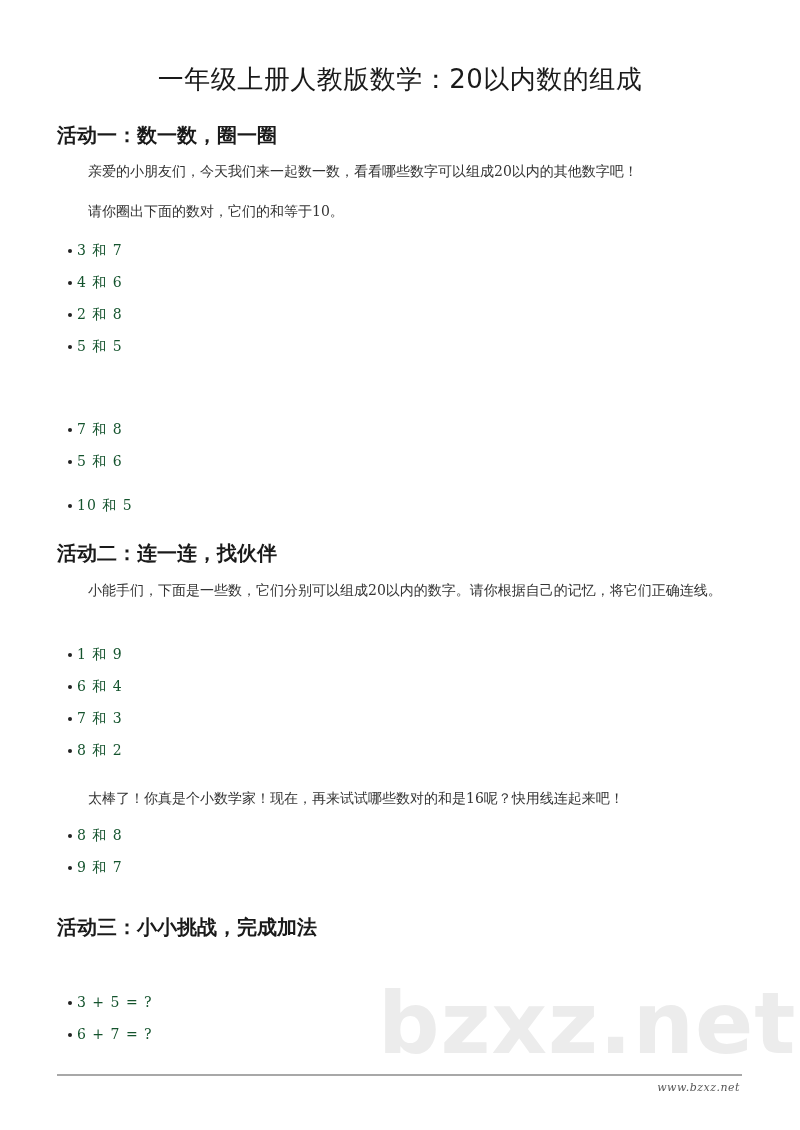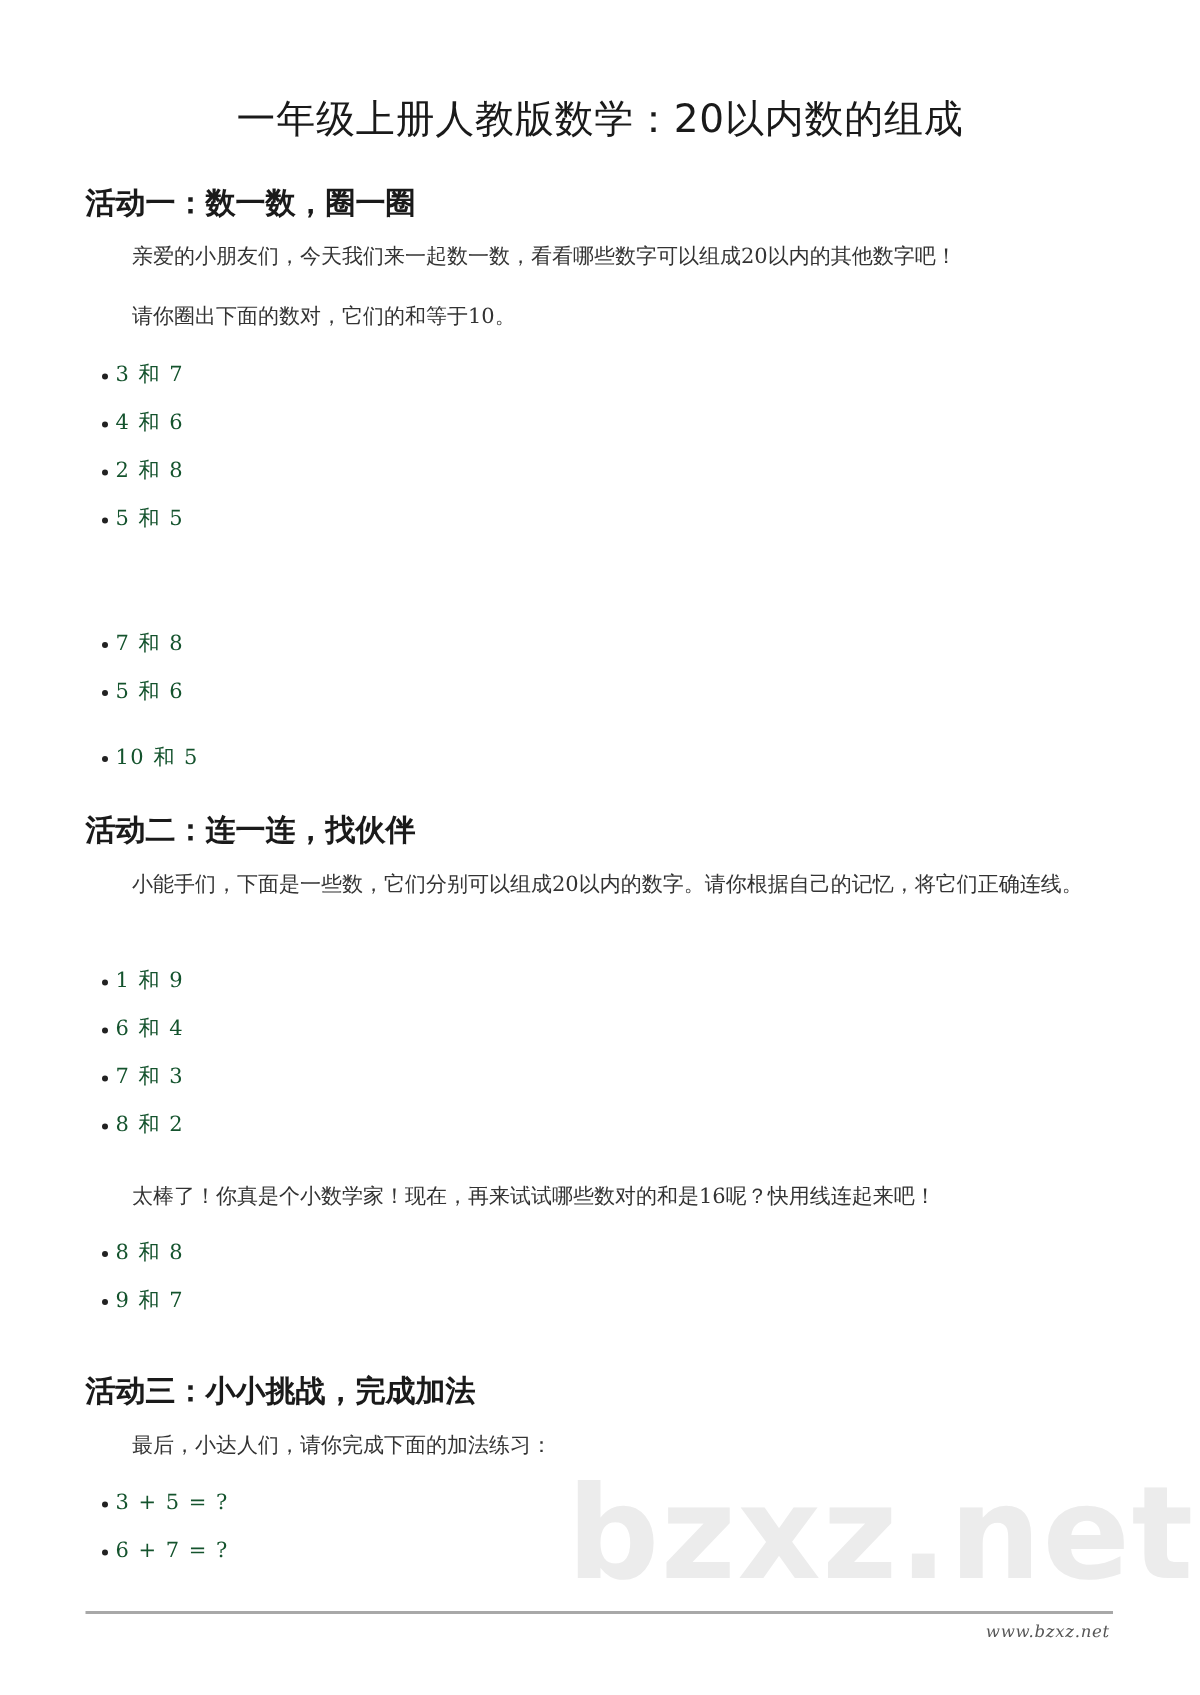--- a/index.html
+++ b/index.html
@@ -139,21 +139,20 @@
   </div>
 
   <p class="para" style="top:786px;">太棒了！你真是个小数学家！现在，再来试试哪些数对的和是16呢？快用线连起来吧！</p>
 
   <div>
     <p class="bullet" style="top:825px;">8 和 8</p>
     <p class="bullet" style="top:857px;">9 和 7</p>
   </div>
 
   <h2 class="heading" style="top:914px;">活动三：小小挑战，完成加法</h2>
-  <p class="para" style="top:952px;">最后，小达人们，请你完成下面的加法练习：</p>
 
   <div class="watermark">bzxz.net</div>
 
   <div>
     <p class="bullet" style="top:992px;">3 + 5 = ?</p>
     <p class="bullet" style="top:1024px;">6 + 7 = ?</p>
   </div>
 
   <div class="footer-rule"></div>
   <div class="footer-url">www.bzxz.net</div>

